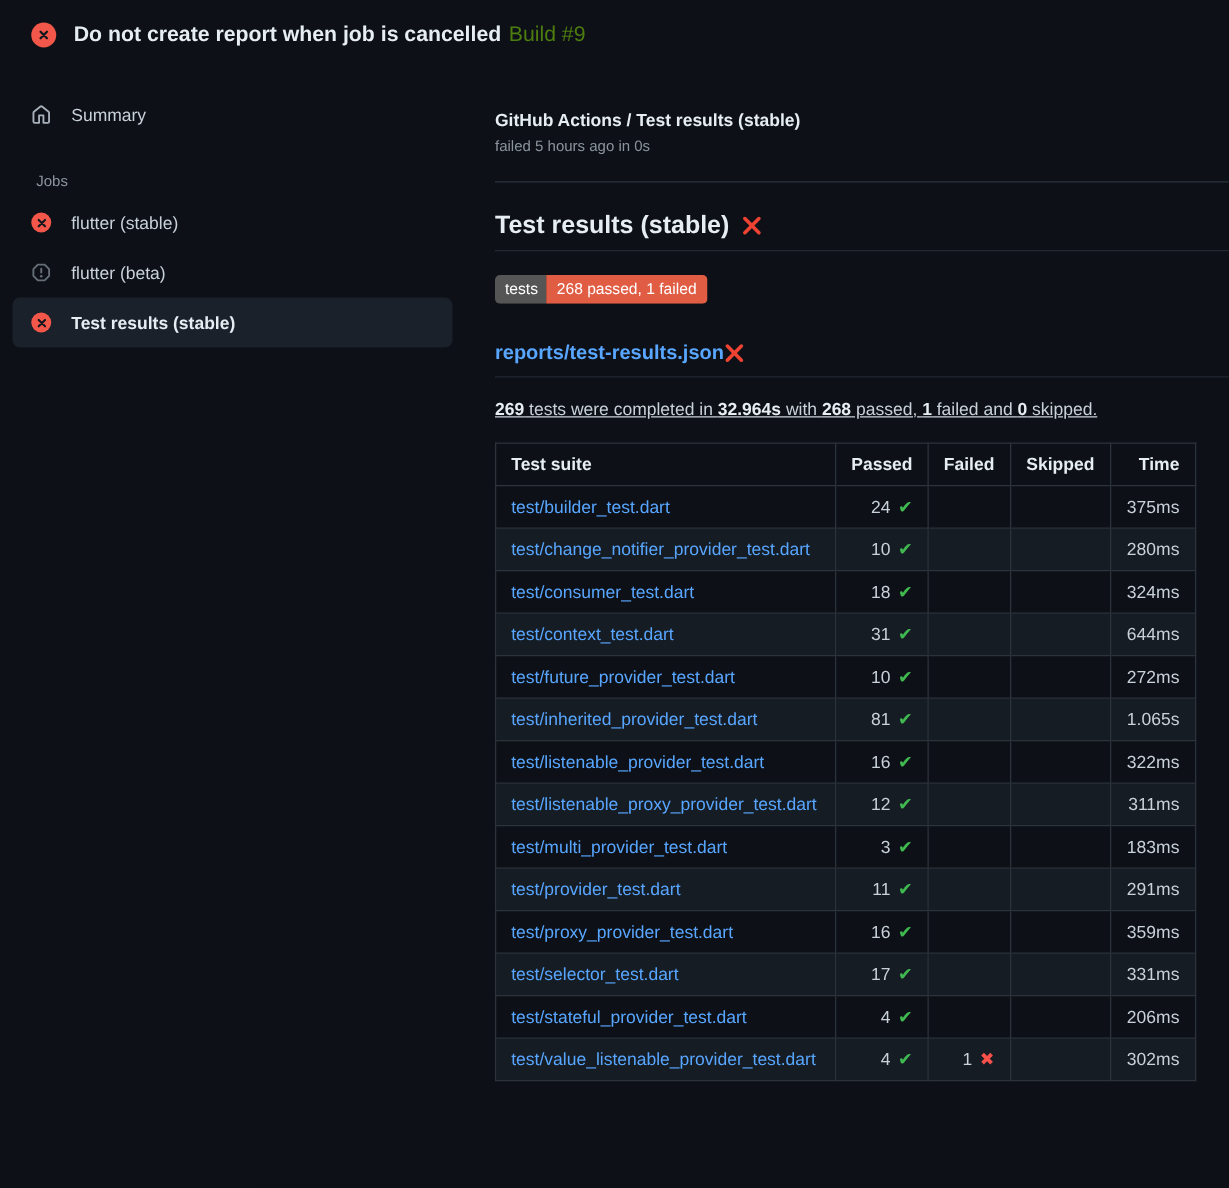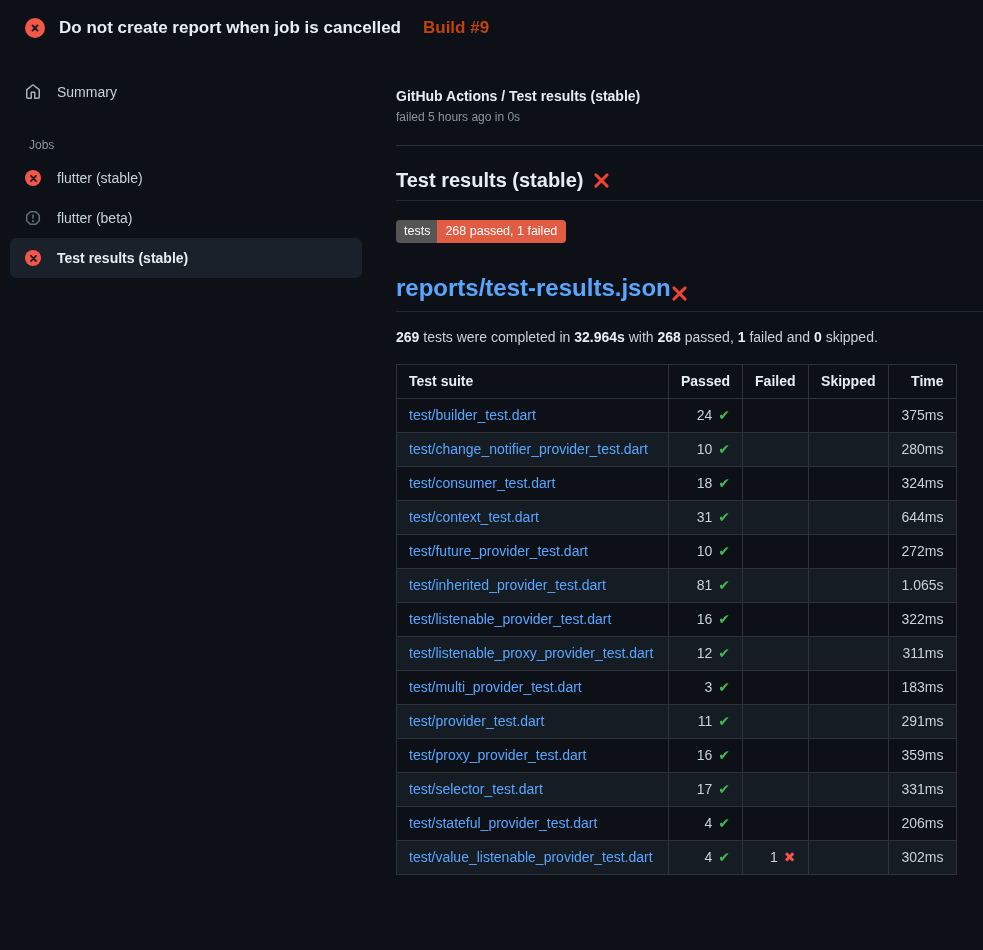--- a/index.html
+++ b/index.html
@@ -9,21 +9,21 @@
     color: #c9d1d9;
     font-family: "Liberation Sans", "DejaVu Sans", sans-serif;
     font-size: 14px;
   }
   
   .build-header {
     display: flex; align-items: center; gap: 14px;
     padding: 18px 24px 12px 25px;
   }
   .build-header h1 { font-size: 17px; font-weight: 700; color: #e6edf3; }
-  .build-number { color: #c2410c; font-weight: 700; margin-left: 22px; }
+  .build-number { color: #4d7c0f; font-weight: 400; margin-left: 6px; }
   .fail-circle {
     display: inline-flex; align-items: center; justify-content: center;
     border-radius: 50%; background: #f25749; flex-shrink: 0;
   }
   .fail-circle.lg { width: 20px; height: 20px; }
   .fail-circle.sm { width: 16px; height: 16px; }
   
   .layout { display: flex; align-items: flex-start; }
   .sidebar { width: 372px; flex-shrink: 0; padding-top: 22px; }
   .side-item {
@@ -48,25 +48,25 @@
   }
   .x-mark-svg { flex-shrink: 0; }
   .badge {
     display: inline-flex; margin-top: 19px; border-radius: 4px; overflow: hidden;
     font-size: 12.5px; line-height: 1; color: #ffffff;
   }
   .badge-label { background: #555555; padding: 5px 7px 5px 8px; }
   .badge-value { background: #e05d44; padding: 5px 9px 5px 8px; }
   .report-title {
     margin-top: 31px; padding-bottom: 9px; border-bottom: 1px solid #222933;
-    font-size: 24px; font-weight: 700; color: #58a6ff;
-    display: flex; align-items: flex-end; 
+    font-size: 16px; font-weight: 700; color: #58a6ff;
+    display: flex; align-items: flex-start; 
   }
   .report-title a { color: #58a6ff; text-decoration: none; cursor: pointer; }
-  .summary-line { margin-top: 17px; font-size: 14px; color: #c9d1d9; }
+  .summary-line { margin-top: 17px; font-size: 14px; color: #c9d1d9; text-decoration: underline; }
   .summary-line .b { font-weight: 700; color: #e6edf3; }
   
   table.results {
     margin-top: 19px; border-collapse: collapse; table-layout: fixed;
   }
   .results th, .results td {
     border: 1px solid #2d333b; padding: 7px 12px; font-size: 14px;
     line-height: 19px; white-space: nowrap; overflow: hidden;
   }
   .results th { font-weight: 700; color: #e6edf3; text-align: right; }

